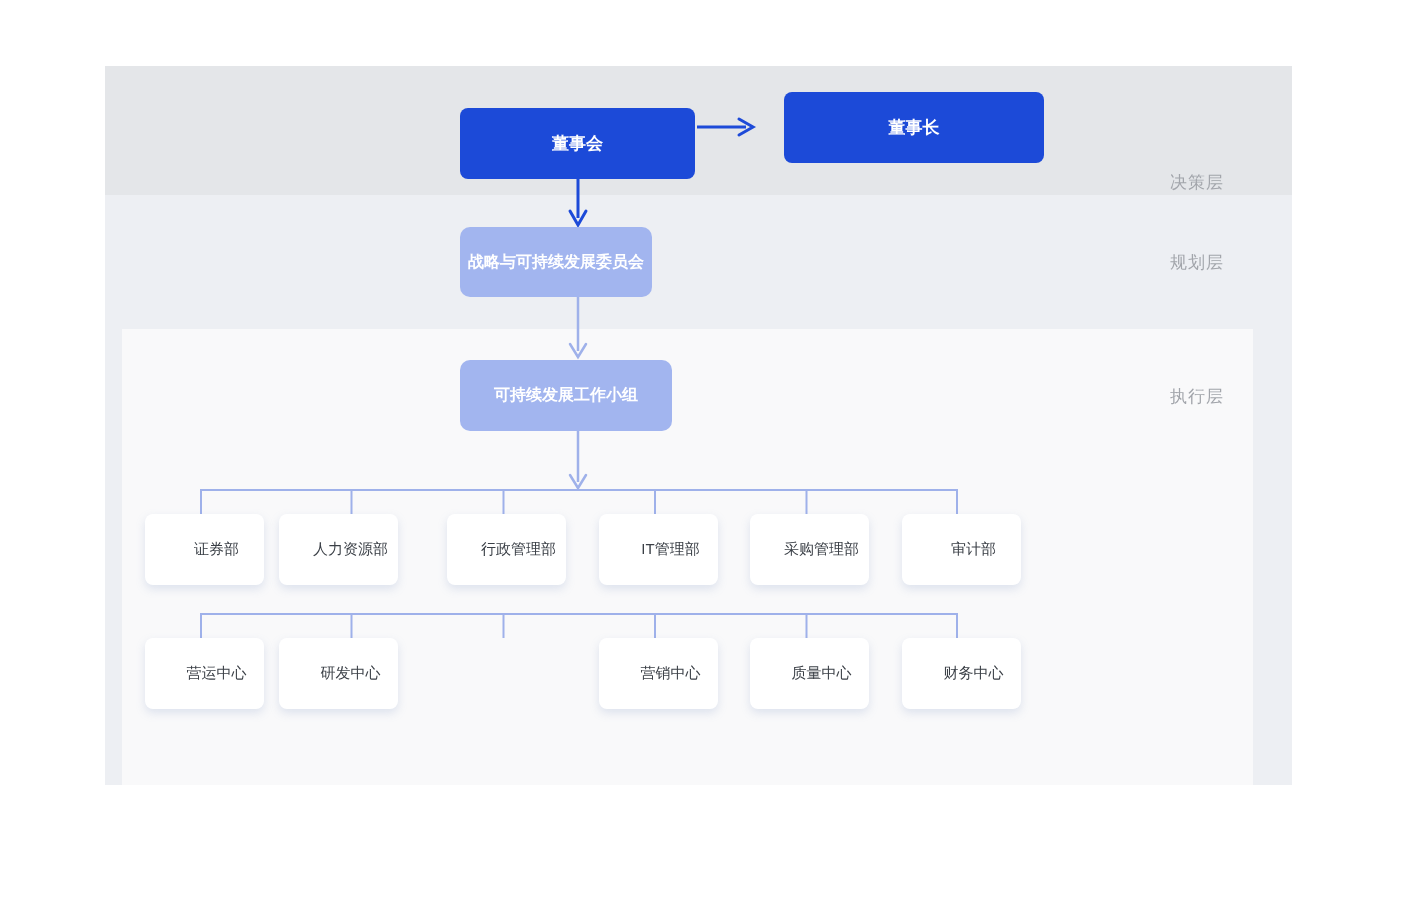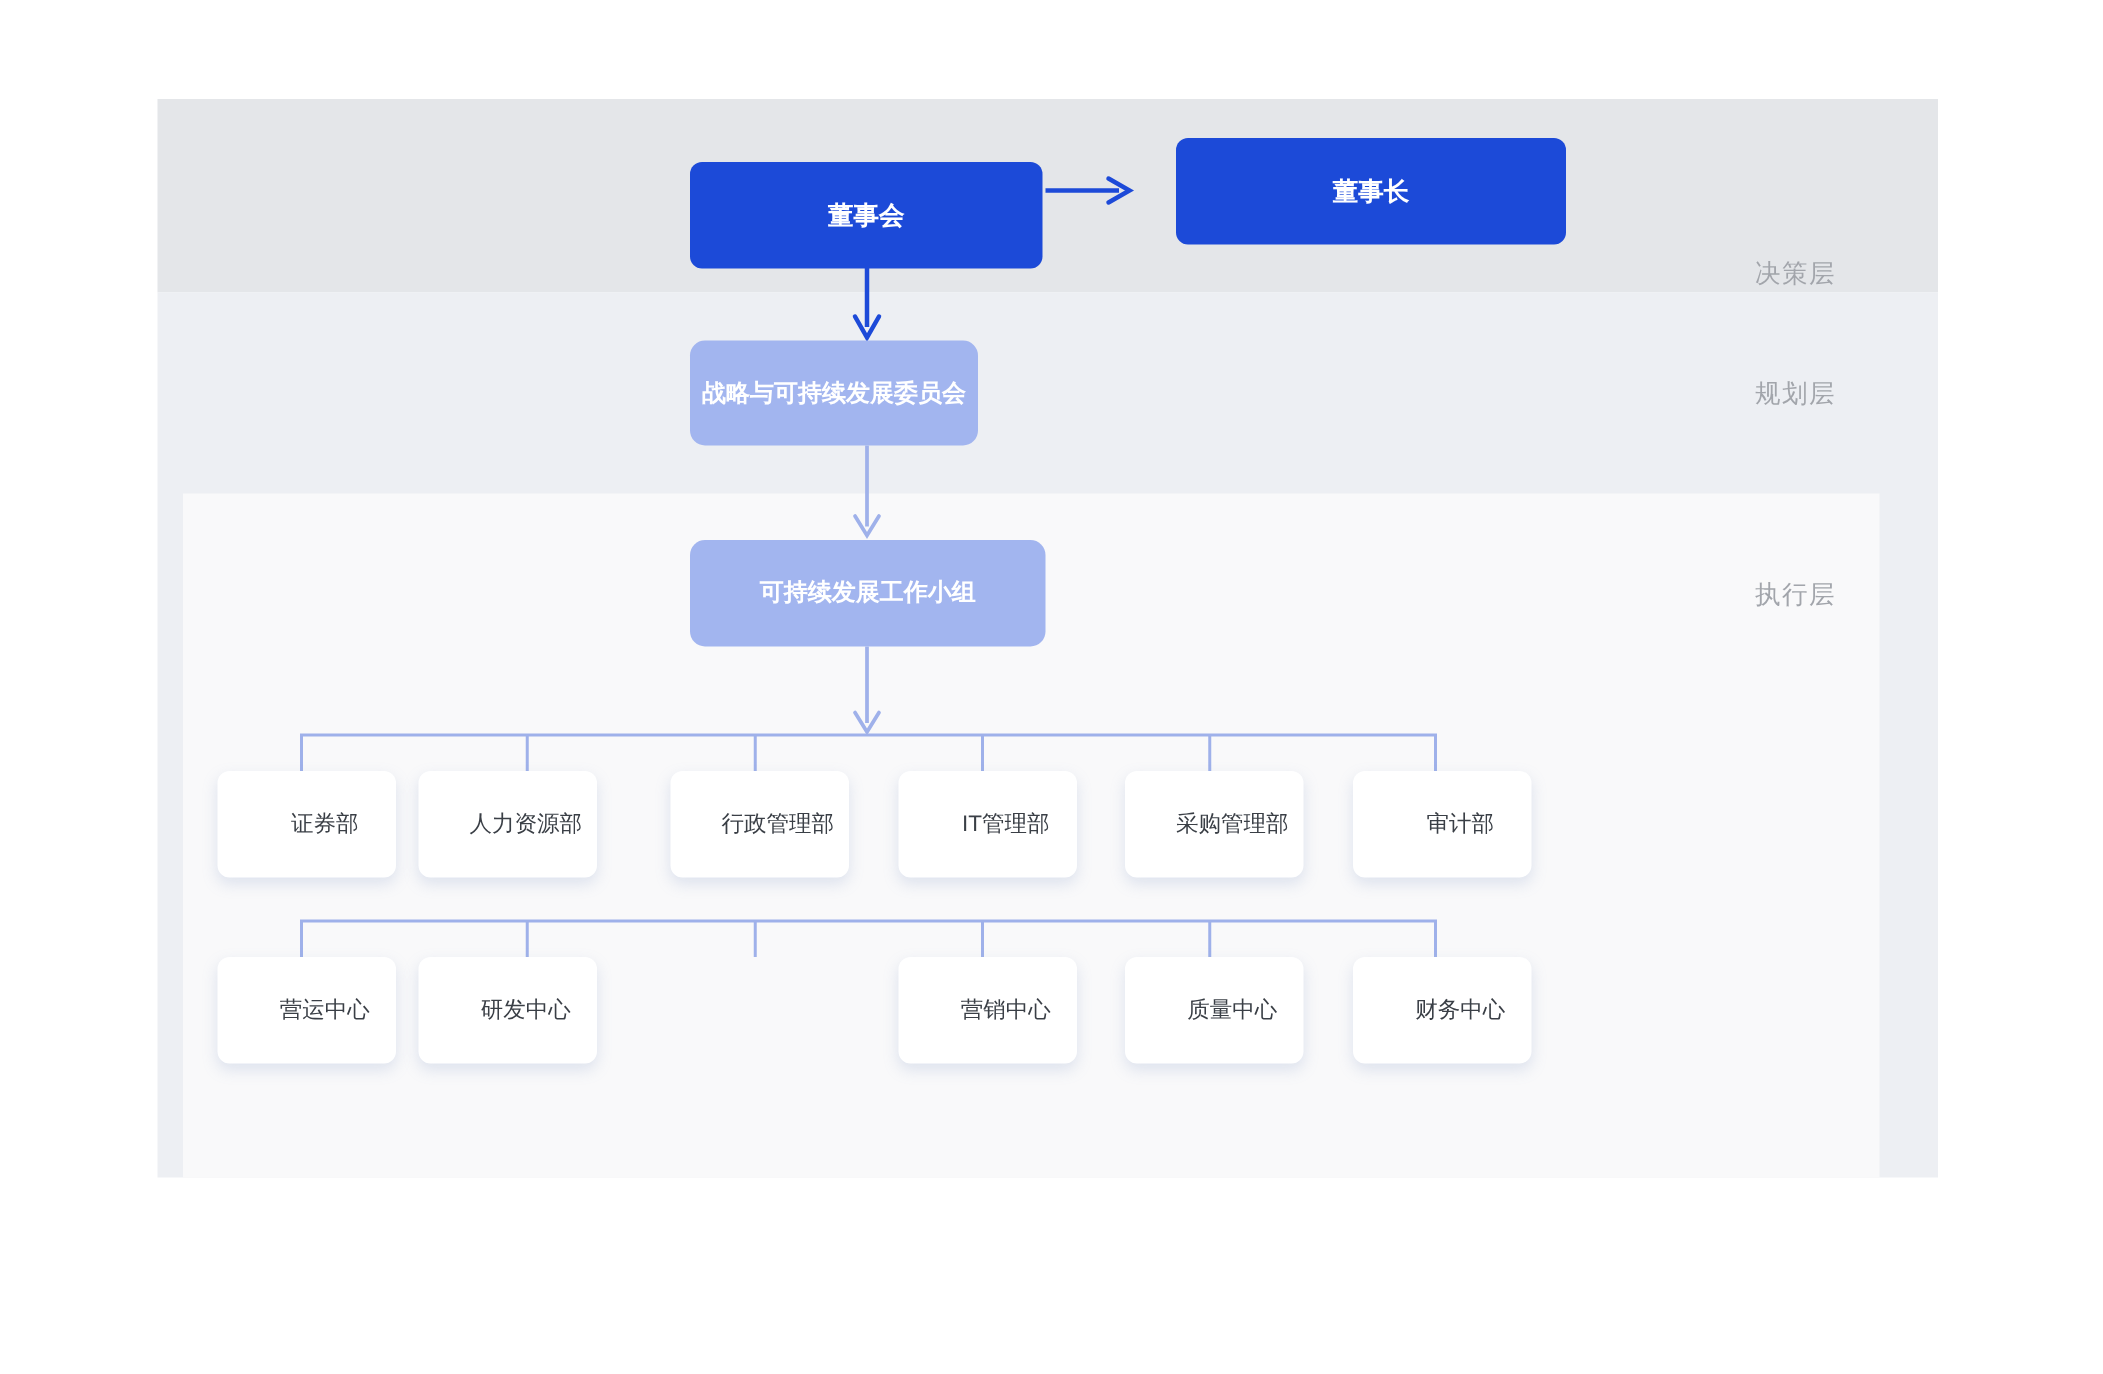--- a/index.html
+++ b/index.html
@@ -28,21 +28,21 @@
   
   .node { position:absolute; display:flex; align-items:center; justify-content:center;
           text-align:center; }
   .node-primary { background:#1c4ad8; color:#ffffff; font-weight:bold; font-size:17px;
                   border-radius:8px; }
   .node-soft    { background:#a2b5ef; color:#ffffff; font-weight:bold; font-size:16px;
                   border-radius:10px; }
   .node-board    { left:460px; top:108px;  width:235px; height:71px; }
   .node-chairman { left:756px; top:92px;  width:260px; height:71px;margin-left:28px; }
   .node-committee{ left:460px; top:227px; width:192px; height:70px; }
-  .node-workgroup{ left:460px; top:360px; width:237px; height:71px; }
+  .node-workgroup{ left:460px; top:360px; width:212px; height:71px; }
 
   .dept { position:absolute; width:119px; height:71px; background:#ffffff; border-radius:8px;
           box-shadow:0 4px 10px rgba(125,145,195,0.22);
           display:flex; align-items:center; justify-content:center;
           font-size:15px; color:#3a3f46;padding-left:24px; }
   .r1 { top:514px; } .r2 { top:638px; }
   .c1 { left:145px; } .c2 { left:279px; } .c3 { left:447px; }
   .c4 { left:599px; } .c5 { left:750px; } .c6 { left:902px; }
 </style>
 </head>

